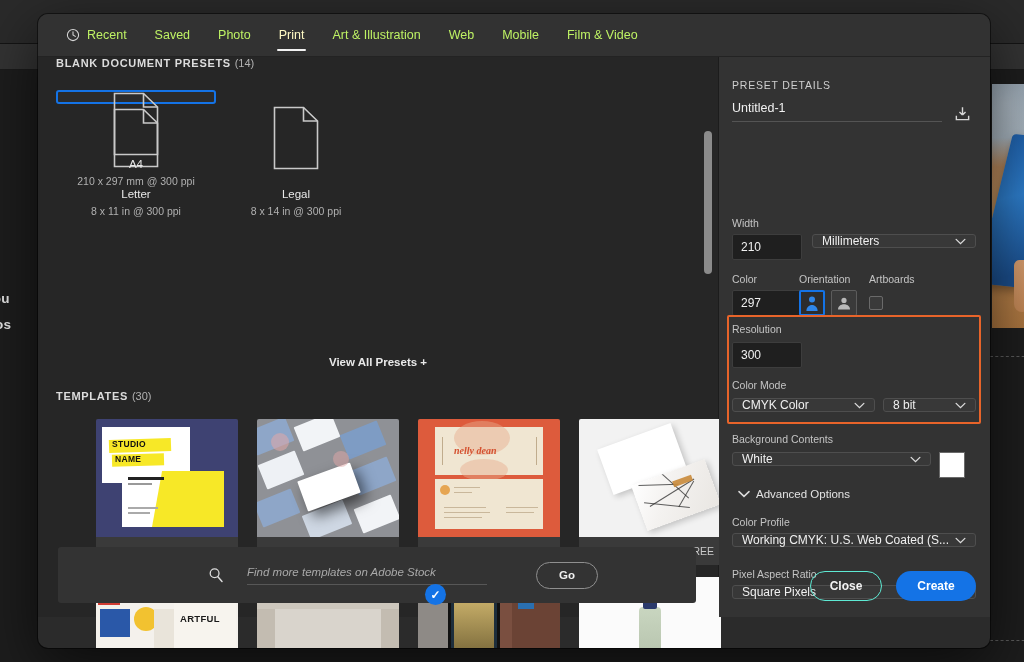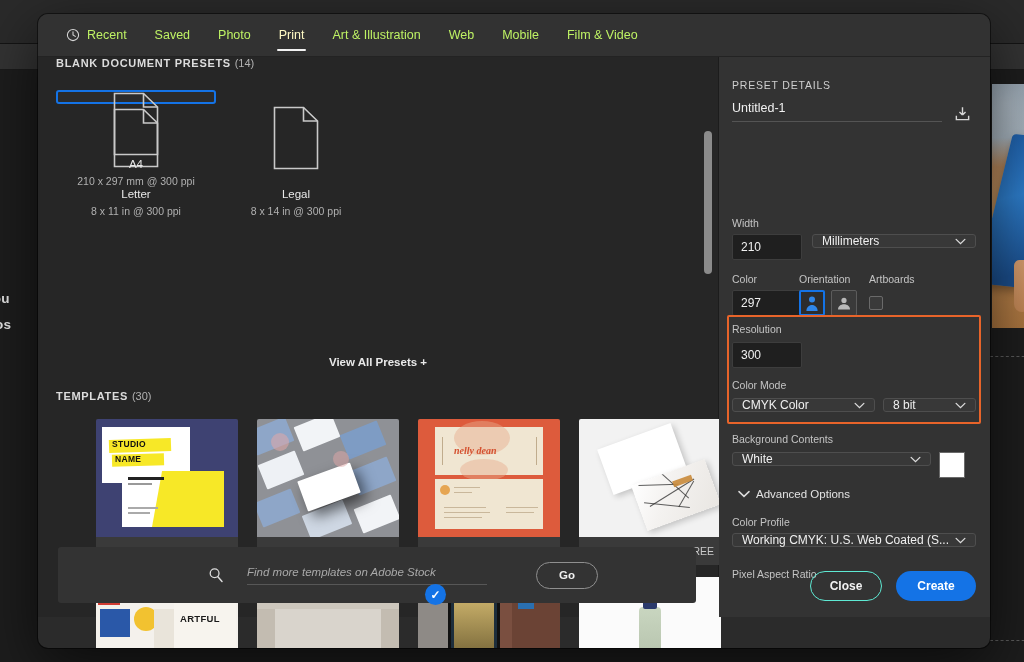--- a/index.html
+++ b/index.html
@@ -552,20 +552,26 @@
 
       <div class="lbl" style="left:13px; top:459px;">Color Profile</div>
       <div class="sel" style="left:13px; top:476px; width:244px;">
         <span class="txt">Working CMYK: U.S. Web Coated (S...</span>
         <svg class="chev" viewBox="0 0 12 8">
             <path d="M1 1.6 6 6.4l5-4.8" fill="none" stroke="#dcdcdc" stroke-width="1.5" stroke-linecap="round"></path>
           </svg>
       </div>
 
       <div class="lbl" style="left:13px; top:511px;">Pixel Aspect Ratio</div>
+      <div class="sel" style="left:13px; top:528px; width:244px;">
+        <span class="txt">Square Pixels</span>
+        <svg class="chev" viewBox="0 0 12 8">
+            <path d="M1 1.6 6 6.4l5-4.8" fill="none" stroke="#dcdcdc" stroke-width="1.5" stroke-linecap="round"></path>
+          </svg>
+      </div>
 
       <div class="footer-btns">
         <button class="btn ghost">Close</button>
         <button class="btn primary">Create</button>
       </div>
     </div>
   </div>
 </div>
 
 </body></html>

